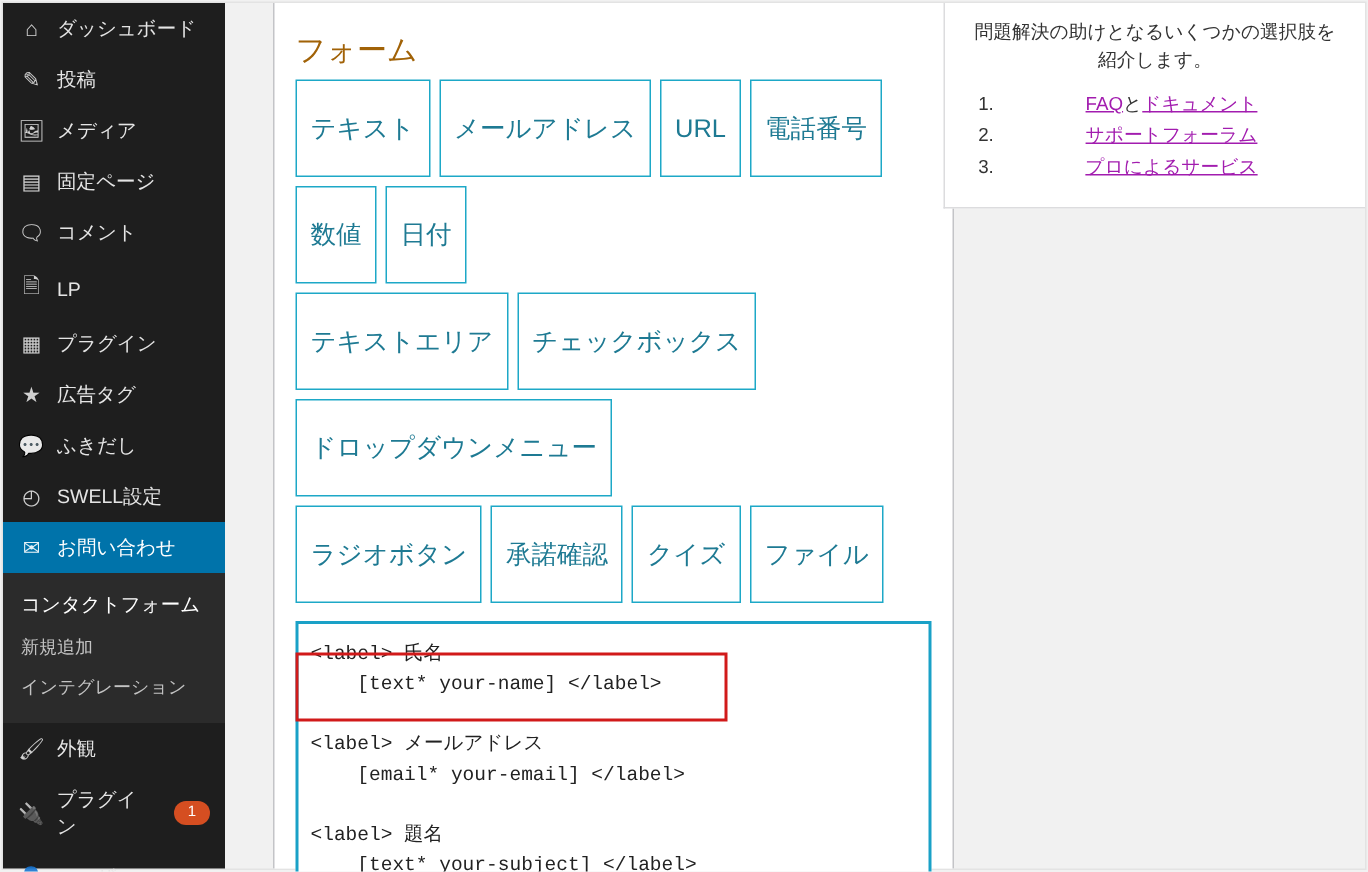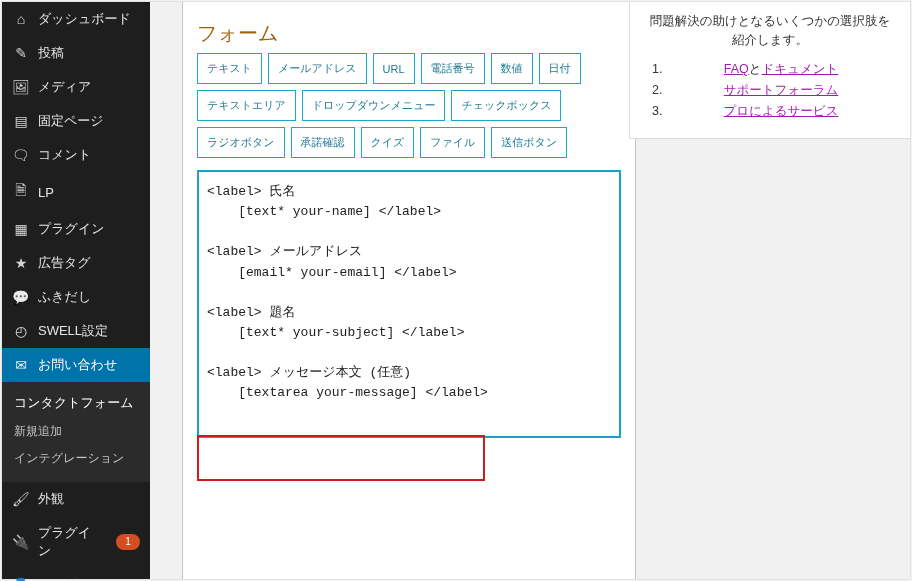--- a/index.html
+++ b/index.html
@@ -46,21 +46,21 @@
     background:#fff; border-left:1px solid #c3c4c7; border-right:1px solid #c3c4c7;
     padding:0 14px;
   }
   .postbox h2 { font-size:20px; font-weight:500; margin:18px 0 6px; color:#a16207; }
   .postbox .descr { font-size:12.5px; color:#444; line-height:1.6; margin-bottom:10px; }
   .postbox .descr a { color:#0073aa; text-decoration:underline; }
 
   .tag-row { display:flex; flex-wrap:wrap; gap:6px; margin:4px 0 6px; }
   .tag-btn {
     border:1px solid #1da8c7; color:#1e7a93; background:#fff;
-    padding:7px 9px; font-size:11px; cursor:pointer;
+    padding:20px 9px; font-size:17px; cursor:pointer;
   }
 
   .form-code {
     margin-top:6px; width:100%; height:268px;
     border:2px solid #1aa1c7; background:#fff; color:#222;
     font-family:Consolas,"Courier New",monospace; font-size:13px; line-height:1.55;
     padding:10px 8px; box-sizing:border-box; resize:none; outline:none;
     white-space:pre; overflow:hidden;
   }
 
@@ -166,29 +166,28 @@
       <div class="tag-row" id="tags-0">
           <button type="button" class="tag-btn">テキスト</button>
           <button type="button" class="tag-btn">メールアドレス</button>
           <button type="button" class="tag-btn">URL</button>
           <button type="button" class="tag-btn">電話番号</button>
           <button type="button" class="tag-btn">数値</button>
           <button type="button" class="tag-btn">日付</button>
         </div>
       <div class="tag-row" id="tags-1">
           <button type="button" class="tag-btn">テキストエリア</button>
+          <button type="button" class="tag-btn">チェックボックス</button>
           <button type="button" class="tag-btn">ドロップダウンメニュー</button>
-          <button type="button" class="tag-btn">チェックボックス</button>
         </div>
       <div class="tag-row" id="tags-2">
           <button type="button" class="tag-btn">ラジオボタン</button>
           <button type="button" class="tag-btn">承諾確認</button>
           <button type="button" class="tag-btn">クイズ</button>
           <button type="button" class="tag-btn">ファイル</button>
-          <button type="button" class="tag-btn">送信ボタン</button>
         </div>
 
       <textarea class="form-code" style="">&lt;label&gt; 氏名
     [text* your-name] &lt;/label&gt;
 
 &lt;label&gt; メールアドレス
     [email* your-email] &lt;/label&gt;
 
 &lt;label&gt; 題名
     [text* your-subject] &lt;/label&gt;

